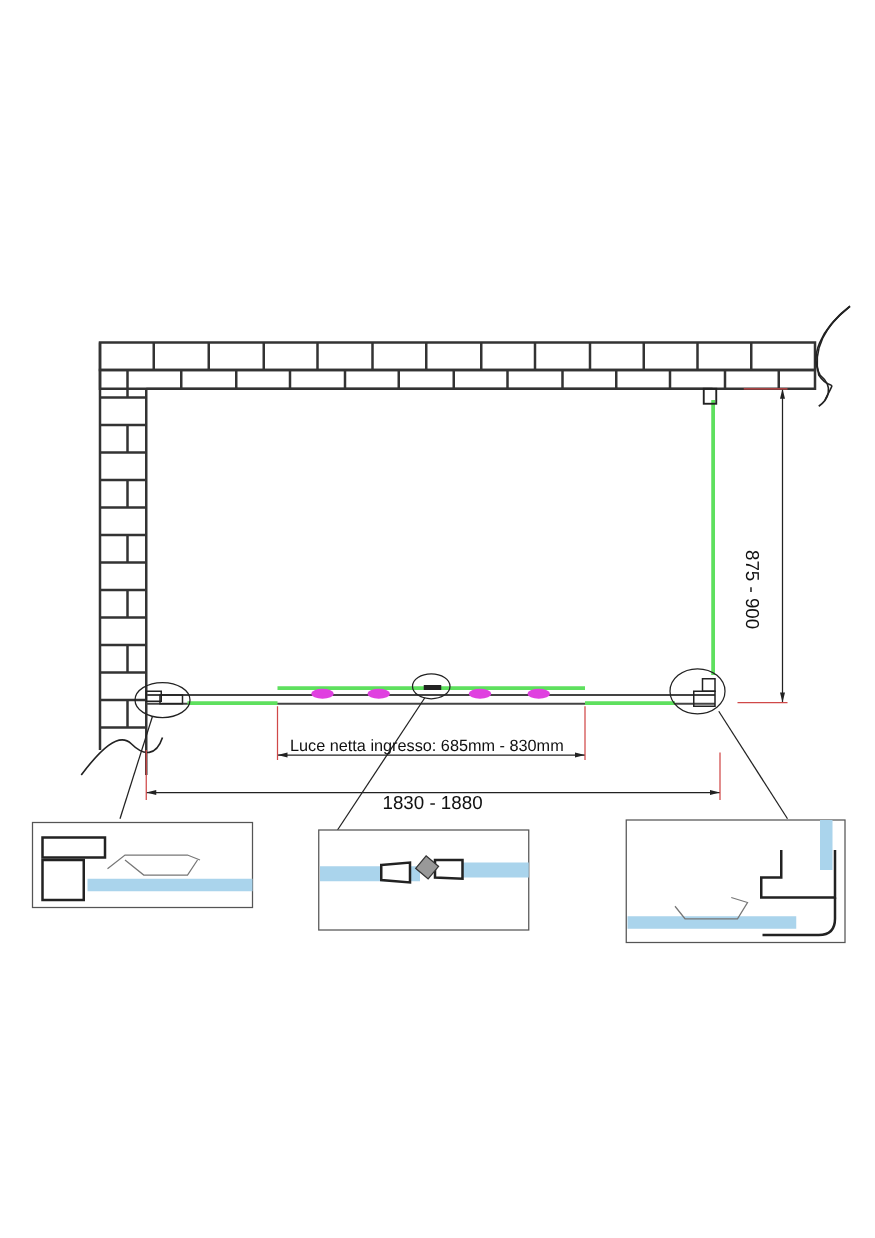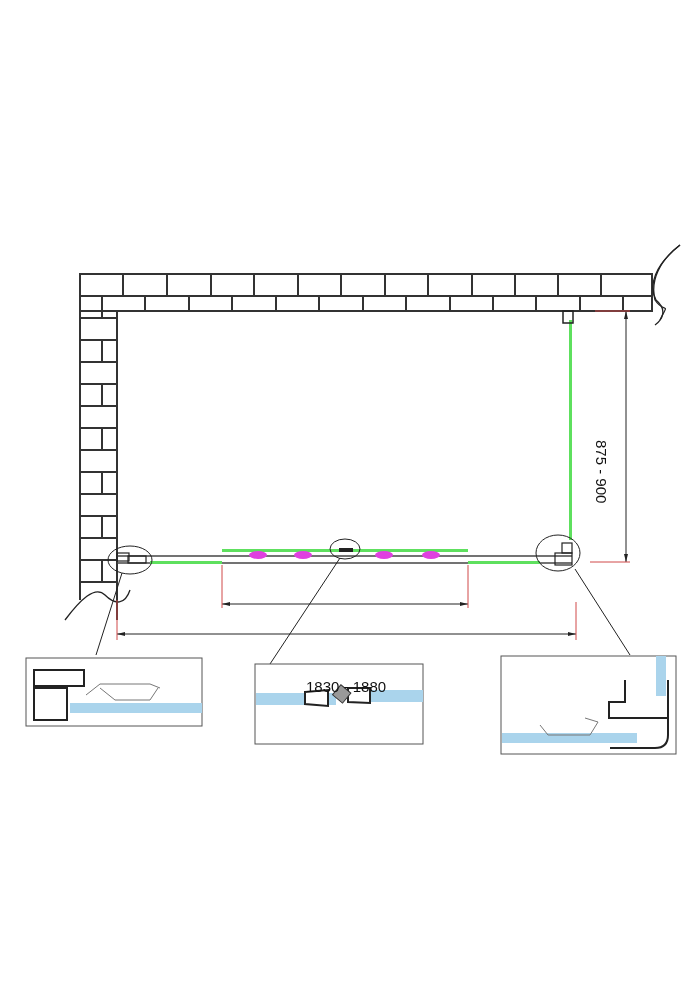--- a/index.html
+++ b/index.html
@@ -1,20 +1,20 @@
 <!DOCTYPE html>
 <html><head>
 <meta charset="utf-8">
 <style>
   html,body{margin:0;padding:0;background:#fff;}
   #canvas{position:relative;width:700px;height:990px;overflow:hidden;background:#fff;}
   svg{position:absolute;left:0;top:0;}
   .lbl{position:absolute;font-family:"Liberation Sans",sans-serif;color:#111;white-space:nowrap;}
   #lbl-entry{left:232px;top:589px;font-size:13px;}
-  #lbl-width{left:306px;top:634px;font-size:15px;margin-top:44px;}
+  #lbl-width{left:306px;top:634px;font-size:15px;}
   #lbl-depth{left:610px;top:440px;font-size:15px;transform:rotate(90deg);transform-origin:left top;}
 </style>
 </head>
 <body>
 
 <div id="canvas">
 <svg width="700" height="990" viewBox="0 0 700 990">
 
   <g stroke="#333" stroke-width="2" fill="none">
     <rect x="80" y="274" width="572" height="22"></rect>
@@ -154,15 +154,16 @@
   <g>
     <rect x="501" y="656" width="175" height="98" fill="#fff" stroke="#555"></rect>
     <rect x="656" y="656" width="10" height="40" fill="#aad4ec"></rect>
     <rect x="502" y="733" width="135" height="10" fill="#aad4ec"></rect>
     <path d="M625 680 L625 702 L609 702 L609 718 L668 718 L668 680" fill="none" stroke="#222" stroke-width="2"></path>
     <path d="M668 718 L668 735 Q668 748 655 748 L610 748" fill="none" stroke="#222" stroke-width="2"></path>
     <path d="M540 725 L548 735 L590 735 L598 722 L585 718" fill="none" stroke="#777"></path>
   </g>
 </svg>
 
+<div id="lbl-entry" class="lbl">Luce netta ingresso: 685mm - 830mm</div>
 <div id="lbl-width" class="lbl">1830 - 1880</div>
 <div id="lbl-depth" class="lbl">875 - 900</div>
 </div>
 
 </body></html>

